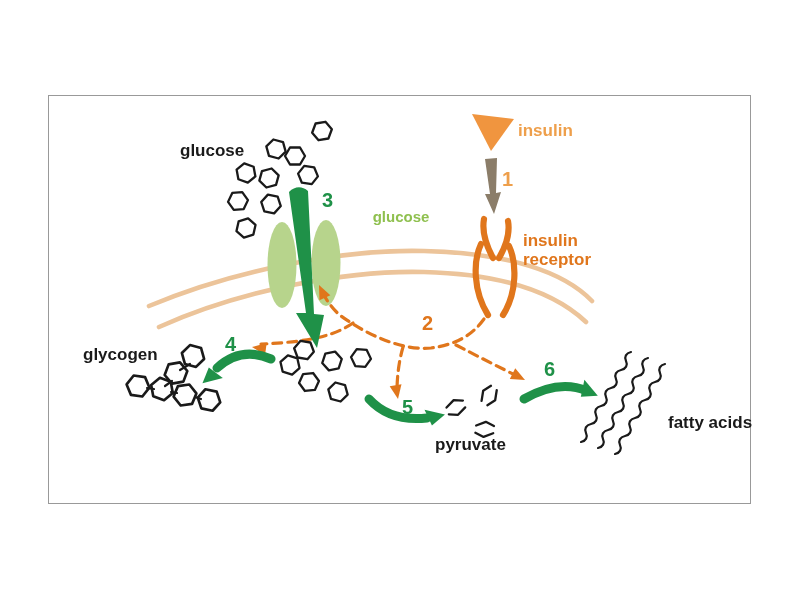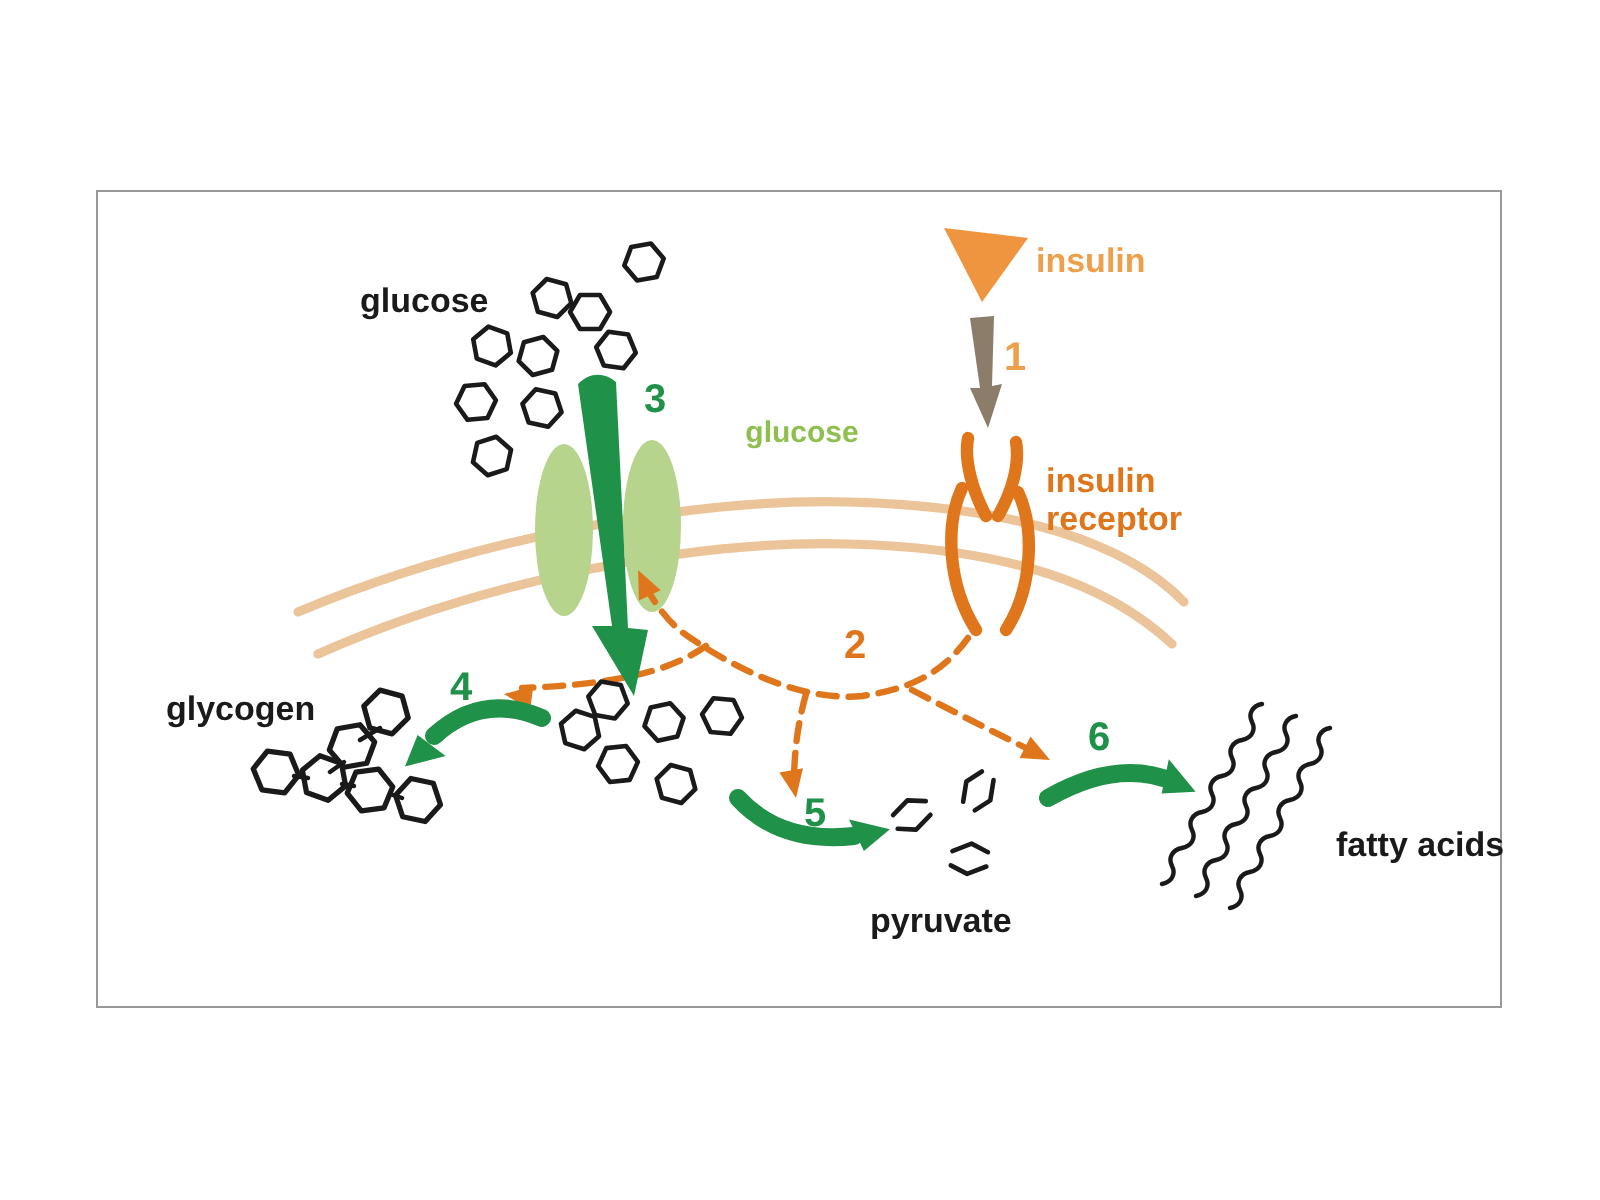--- a/index.html
+++ b/index.html
@@ -158,21 +158,21 @@
 
       <g class="fat">
         <use href="#fa" transform="translate(532,346)"></use>
         <use href="#fa" transform="translate(549,352)"></use>
         <use href="#fa" transform="translate(566,358)"></use>
       </g>
     </svg>
 
     <div class="lbl black" style="left:131px;top:46px;">glucose</div>
     <div class="lbl black" style="left:34px;top:250px;text-align:right;">glycogen</div>
-    <div class="lbl black" style="left:386px;top:356px;text-align:right;">pyruvate</div>
+    <div class="lbl black" style="left:386px;top:340px;text-align:right;">pyruvate</div>
     <div class="lbl black" style="left:589px;top:318px;margin-left:30px;">fatty acids</div>
     <div class="lbl orangetxt" style="left:469px;top:26px;">insulin</div>
     <div class="lbl orangedark" style="left:474px;top:136px;">insulin</div>
     <div class="lbl orangedark" style="left:474px;top:155px;">receptor</div>
     <div class="lbl greenlbl" style="left:300px;top:113px;width:104px;">glucose</div>
 
     <div class="num orange" style="left:453px;top:73px;">1</div>
     <div class="num orangedk" style="left:373px;top:217px;">2</div>
     <div class="num green" style="left:273px;top:94px;">3</div>
     <div class="num green" style="left:176px;top:238px;">4</div>

